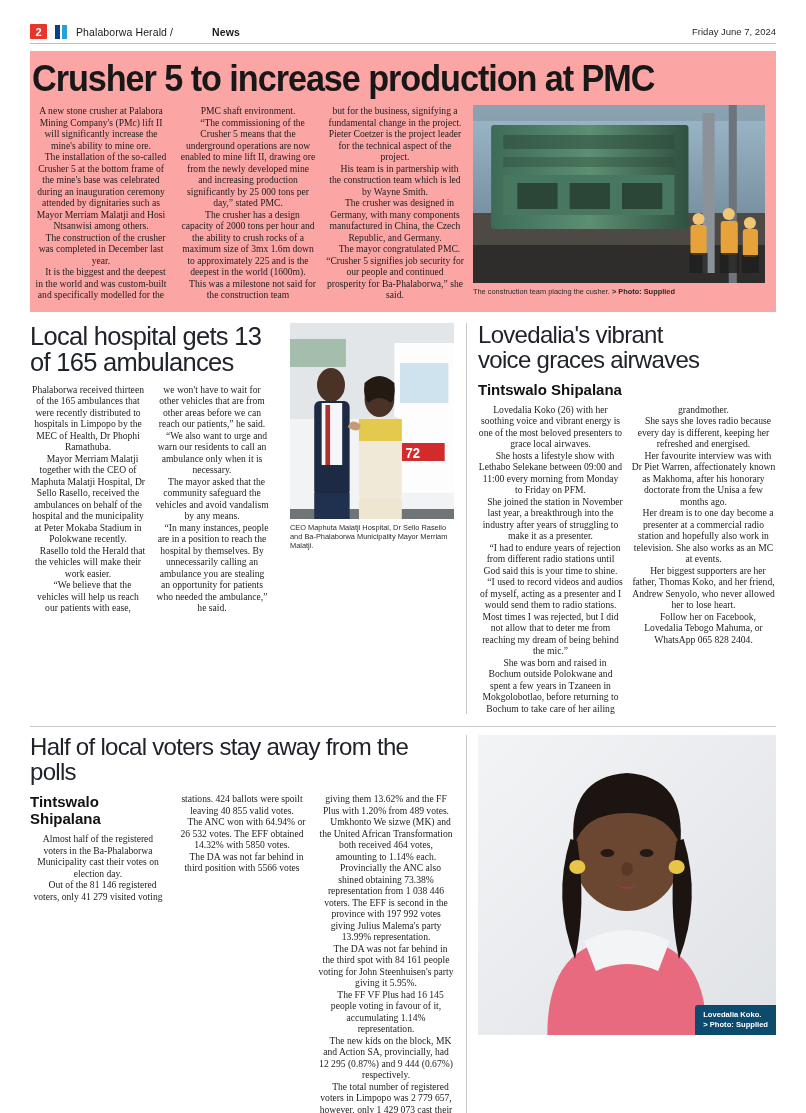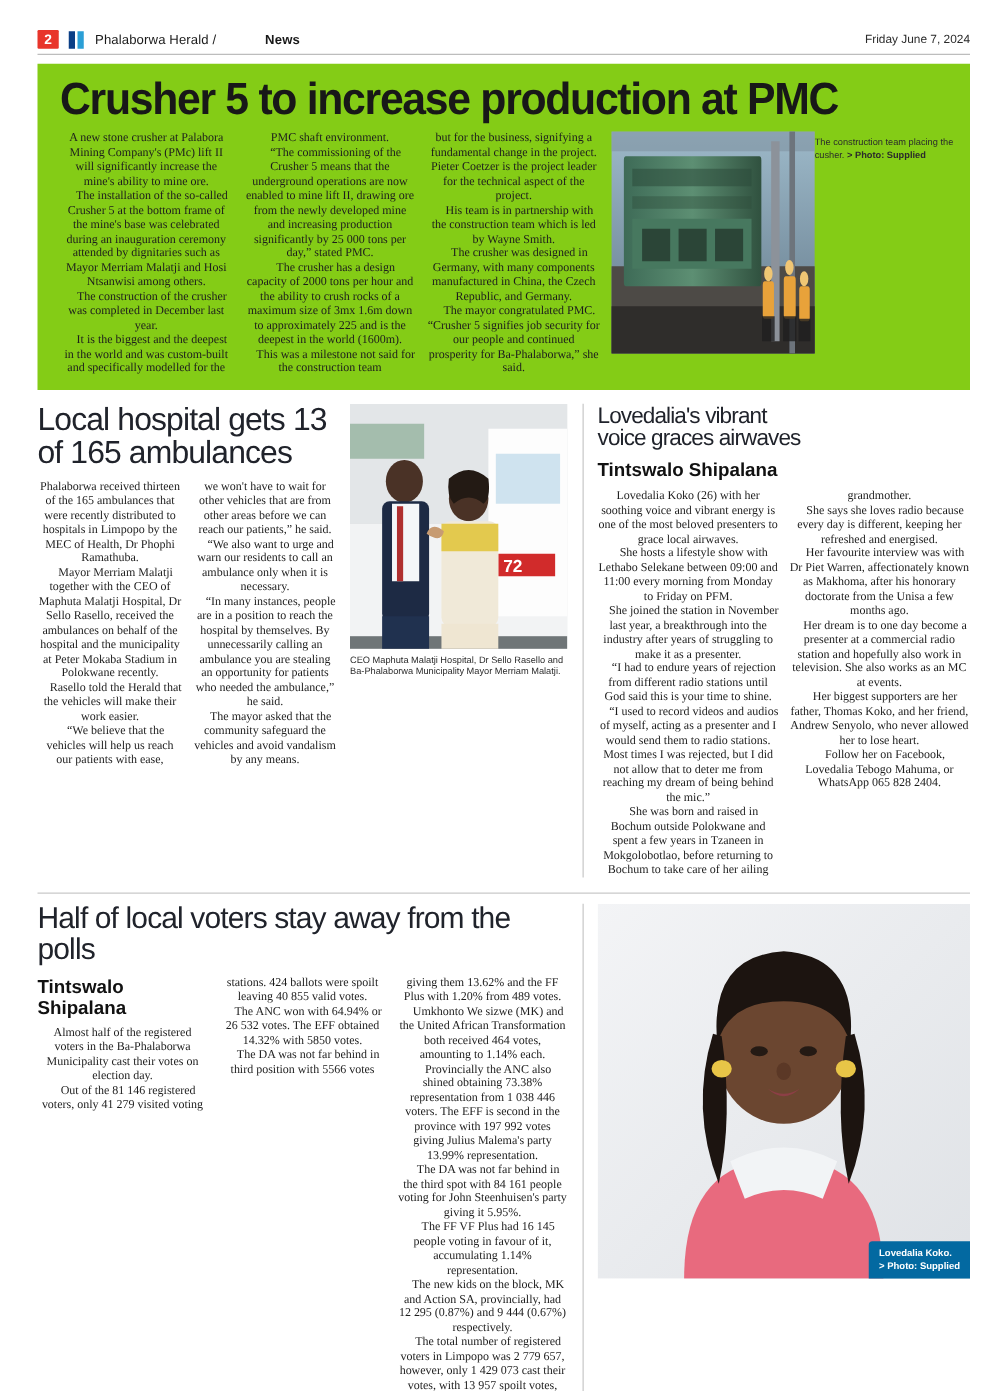--- a/index.html
+++ b/index.html
@@ -29,32 +29,32 @@
     font-size:10.5px; color:#1a1a1a; letter-spacing:.1px;
   }
   .masthead-line b { font-weight:bold;padding-left:36px; }
   .topdate {
     margin-left:auto; font-family:"Liberation Sans",sans-serif;
     font-size:9.5px; color:#2a2a2a;
   }
   .rule { height:1px; background:#bdbdbd; margin-bottom:7px; }
 
   
-  .lead { background:#84cc16; padding:10px 11px 11px 18px; }
+  .lead { background:#fca5a5; padding:10px 11px 11px 2px; }
   .lead h1 {
     font-family:"Liberation Sans",sans-serif;
     font-weight:bold; font-size:36px; line-height:.98;
     letter-spacing:-1.1px; color:#181818;
     transform:scaleX(.95); transform-origin:left center;
     margin-bottom:9px;
   }
   .lead-body { display:flex; gap:9px; }
   .lead-col { width:138px; }
   .lead-photo {
-    flex:1; display:flex; flex-direction:row;
+    flex:1; display:flex; flex-direction:column;
   }
   .photo-frame { position:relative; overflow:hidden; }
   .cap {
     font-family:"Liberation Sans",sans-serif;
     font-size:7.4px; color:#2b2b2b; padding-top:4px; line-height:1.25;
   }
   .cap b { font-weight:bold; }
 
   p.bt {
     font-size:9.6px; line-height:1.2; text-align:center;
@@ -65,41 +65,41 @@
   
   .band2 { display:flex; gap:12px; margin-top:11px; }
   .hospital { width:424px; }
   .lovedalia { flex:1; border-left:1px solid #c9c9c9; padding-left:11px; }
 
   h2.hl {
     font-family:"Liberation Sans",sans-serif;
     font-weight:normal; font-size:25.5px; line-height:1.04;
     letter-spacing:-.7px; color:#20232b; margin-bottom:8px;
   }
-  h2.hl.big { font-size:18px; }
+  h2.hl.big { font-size:24px; }
   .byline {
     font-family:"Liberation Sans",sans-serif; font-weight:bold;
     font-size:15px; color:#111; margin-bottom:6px;
   }
   .cols2 { display:flex; gap:8px; }
   .c { flex:1; }
 
-  .hosp-flex { display:flex; gap:10px; }
+  .hosp-flex { display:flex; gap:20px; }
   .hosp-photo { flex:1; }
 
   
   .band3 { margin-top:12px; border-top:1px solid #c9c9c9; padding-top:8px; display:flex; gap:12px; }
   .voters { width:424px; }
   .voters-cols { display:flex; gap:8px; }
   .vcol { flex:1; }
   .rightrail { flex:1; padding-left:11px; border-left:1px solid #c9c9c9; }
 
   .badge {
     position:absolute; right:0; bottom:0;
-    background:#0369a1; color:#fff; font-family:"Liberation Sans",sans-serif;
+    background:#0c4a6e; color:#fff; font-family:"Liberation Sans",sans-serif;
     font-weight:bold; font-size:7.6px; line-height:1.3; padding:5px 8px;
     border-radius:3px 0 0 0;
   }
 </style>
 </head>
 <body>
 
 <div class="page">
 
   <div class="topbar">
@@ -199,22 +199,22 @@
           <div class="cols2">
             <div class="c">
               <p class="bt first">Phalaborwa received thirteen of the 165 ambulances that were recently distributed to hospitals in Limpopo by the MEC of Health, Dr Phophi Ramathuba.</p>
               <p class="bt">Mayor Merriam Malatji together with the CEO of Maphuta Malatji Hospital, Dr Sello Rasello, received the ambulances on behalf of the hospital and the municipality at Peter Mokaba Stadium in Polokwane recently.</p>
               <p class="bt">Rasello told the Herald that the vehicles will make their work easier.</p>
               <p class="bt">“We believe that the vehicles will help us reach our patients with ease,</p>
             </div>
             <div class="c">
               <p class="bt first">we won't have to wait for other vehicles that are from other areas before we can reach our patients,” he said.</p>
               <p class="bt">“We also want to urge and warn our residents to call an ambulance only when it is necessary.</p>
+              <p class="bt">The mayor asked that the community safeguard the vehicles and avoid vandalism by any means.</p>
               <p class="bt">“In many instances, people are in a position to reach the hospital by themselves. By unnecessarily calling an ambulance you are stealing an opportunity for patients who needed the ambulance,” he said.</p>
-              <p class="bt">The mayor asked that the community safeguard the vehicles and avoid vandalism by any means.</p>
             </div>
           </div>
         </div>
         <div class="hosp-photo">
           <div class="photo-frame" style="height:196px;">
             <svg width="100%" height="240" viewBox="0 0 176 240" preserveAspectRatio="none">
               <rect width="176" height="240" fill="#cfd3d6"></rect>
               <rect y="0" width="176" height="96" fill="#e3e6e8"></rect>
               <rect y="96" width="176" height="90" fill="#f2f3f4"></rect>
               <rect y="186" width="176" height="54" fill="#6f7577"></rect>

